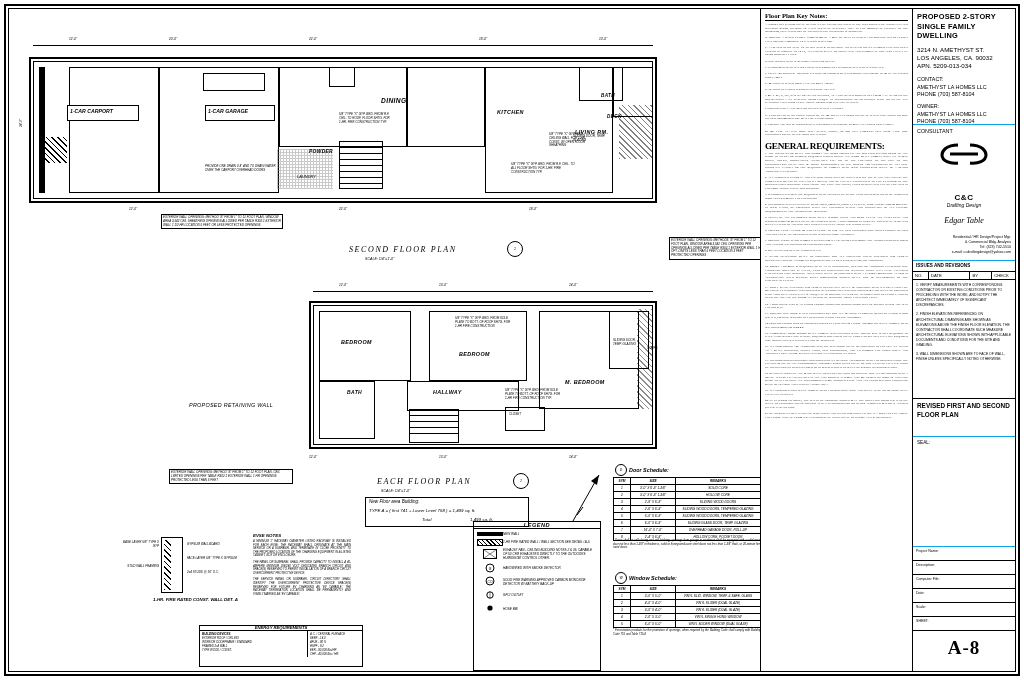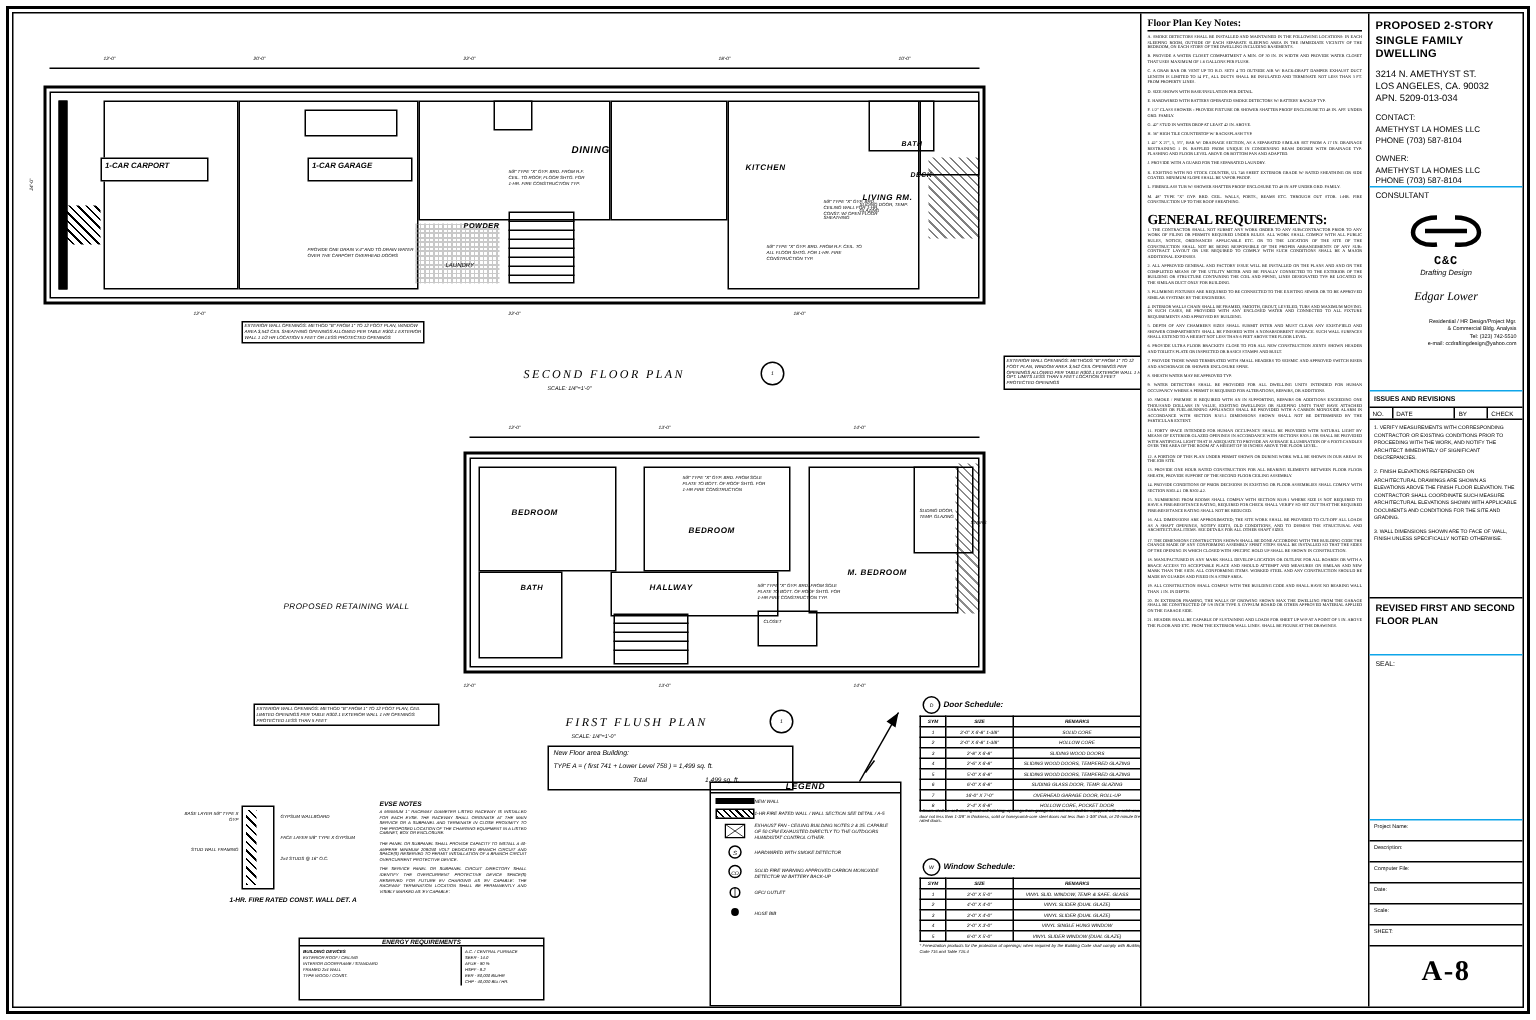--- a/index.html
+++ b/index.html
@@ -12,21 +12,21 @@
   
   .titleblock{position:absolute;left:912px;top:9px;width:103px;height:662px;border-left:1px solid #000;box-sizing:border-box;}
   .tb-sec{border-bottom:1px solid #0ea5e9;box-sizing:border-box;padding:3px 4px;}
   .tb-title{font-size:7.4px;font-weight:bold;line-height:9.5px;letter-spacing:.2px;}
   .tb-addr{font-size:6.2px;line-height:8.2px;margin-top:5px;}
   .tb-lbl{font-size:5.4px;line-height:7.4px;}
   .tb-sm{font-size:4.6px;line-height:6px;}
   .tb-xs{font-size:3.6px;line-height:4.8px;}
   .logo-wrap{text-align:center;padding:6px 0 2px;}
   .logo-mark{font-family:"Liberation Serif",serif;font-size:22px;font-weight:bold;font-style:italic;letter-spacing:-2px;line-height:20px;}
-  .logo-cc{font-family:Liberation Mono, monospace;font-size:8px;font-weight:bold;letter-spacing:.5px;}
+  .logo-cc{font-family:Liberation Sans, sans-serif;font-size:8px;font-weight:bold;letter-spacing:.5px;margin-top:23px;}
   .logo-sub{font-size:5px;font-style:italic;}
   .logo-name{font-family:"Liberation Serif",serif;font-style:italic;font-size:8px;text-align:center;margin-top:6px;}
   .rev-head{display:flex;font-size:4.2px;border-bottom:1px solid #000;}
   .rev-head div{border-right:1px solid #000;padding:1px 2px;box-sizing:border-box;}
   .rev-rows{font-size:3.4px;line-height:5.1px;padding:3px 3px;}
   .rev-rows p{margin:0 0 4px 0;}
   .sheetno{font-family:"Liberation Serif",serif;font-size:19px;font-weight:bold;text-align:center;letter-spacing:1px;}
 
   
   .notescol{position:absolute;left:760px;top:9px;width:152px;height:662px;border-left:1px solid #000;box-sizing:border-box;padding:3px 4px;font-family:Liberation Serif, serif;}
@@ -163,21 +163,21 @@
       <div class="room sm" style="left:424px;top:380px;font-size:5.4px;">HALLWAY</div>
       <div class="lbl3" style="left:500px;top:404px;">CLOSET</div>
       <div class="lbl3" style="left:604px;top:330px;width:32px;">SLIDING DOOR, TEMP. GLAZING</div>
 
       <div class="lbl" style="left:180px;top:394px;font-size:5.4px;letter-spacing:.3px;">PROPOSED RETAINING WALL</div>
       <div class="lbl3" style="left:160px;top:460px;width:120px;border:1px solid #000;padding:1px;background:#fff;">EXTERIOR WALL OPENINGS: METHOD "B" FROM 1" TO 12 FOOT PLAN, CEIL LIMITED OPENINGS PER TABLE R302.1 EXTERIOR WALL 1 HR OPENINGS PROTECTED LESS THAN 5 FEET</div>
       <div class="lbl3" style="left:446px;top:308px;width:58px;">5/8" TYPE "X" GYP. BRD. FROM SOLE PLATE TO BOTT. OF ROOF SHTG. FOR 1-HR FIRE CONSTRUCTION</div>
       <div class="lbl3" style="left:496px;top:380px;width:56px;">5/8" TYPE "X" GYP. BRD. FROM SOLE PLATE TO BOTT. OF ROOF SHTG. FOR 1-HR FIRE CONSTRUCTION TYP.</div>
       <div class="lbl3" style="left:638px;top:338px;width:14px;line-height:3.4px;">STAIRS</div>
 
-      <div class="plantitle" style="left:368px;top:468px;">FIRST  FLUSH  PLAN</div>
+      <div class="plantitle" style="left:368px;top:468px;">EACH  FLOOR  PLAN</div>
       <div class="planscale" style="left:372px;top:480px;">SCALE:  1/4"=1'-0"</div>
       <div class="bubble" style="left:504px;top:464px;width:16px;height:16px;line-height:14px;">1</div>
 
       <div class="dimline" style="left:304px;top:282px;width:340px;"></div>
       <div class="dimtxt" style="left:330px;top:274px;">12'-0"</div>
       <div class="dimtxt" style="left:430px;top:274px;">13'-0"</div>
       <div class="dimtxt" style="left:560px;top:274px;">14'-0"</div>
       <div class="dimtxt" style="left:300px;top:446px;">12'-0"</div>
       <div class="dimtxt" style="left:430px;top:446px;">13'-0"</div>
       <div class="dimtxt" style="left:560px;top:446px;">14'-0"</div>
@@ -460,21 +460,21 @@
         <div class="logo-mark">
           <svg width="56" height="26" viewBox="0 0 56 26">
               <path d="M22 4 C10 4 6 10 6 14 C6 20 14 23 22 22" stroke="#000" stroke-width="3" fill="none"></path>
               <path d="M34 4 C46 4 50 10 50 14 C50 20 42 23 34 22" stroke="#000" stroke-width="3" fill="none"></path>
               <path d="M14 13 L42 13" stroke="#000" stroke-width="3"></path>
             </svg>
         </div>
         <div class="logo-cc">C&amp;C</div>
         <div class="logo-sub">Drafting Design</div>
       </div>
-      <div class="logo-name">Edgar Lower</div>
+      <div class="logo-name">Edgar Table</div>
       <div style="text-align:right;margin-top:10px;">
         <div class="tb-xs">Residential / HR Design/Project Mgr.</div>
         <div class="tb-xs">&amp; Commercial Bldg. Analysis</div>
         <div class="tb-xs">Tel: (323) 742-5510</div>
         <div class="tb-xs">e-mail: ccdraftingdesign@yahoo.com</div>
       </div>
     </div>
 
     <div style="border-bottom:1px solid #000;">
       <div class="tb-sm" style="padding:2px 3px;font-weight:bold;border-bottom:1px solid #000;">ISSUES AND REVISIONS</div>

